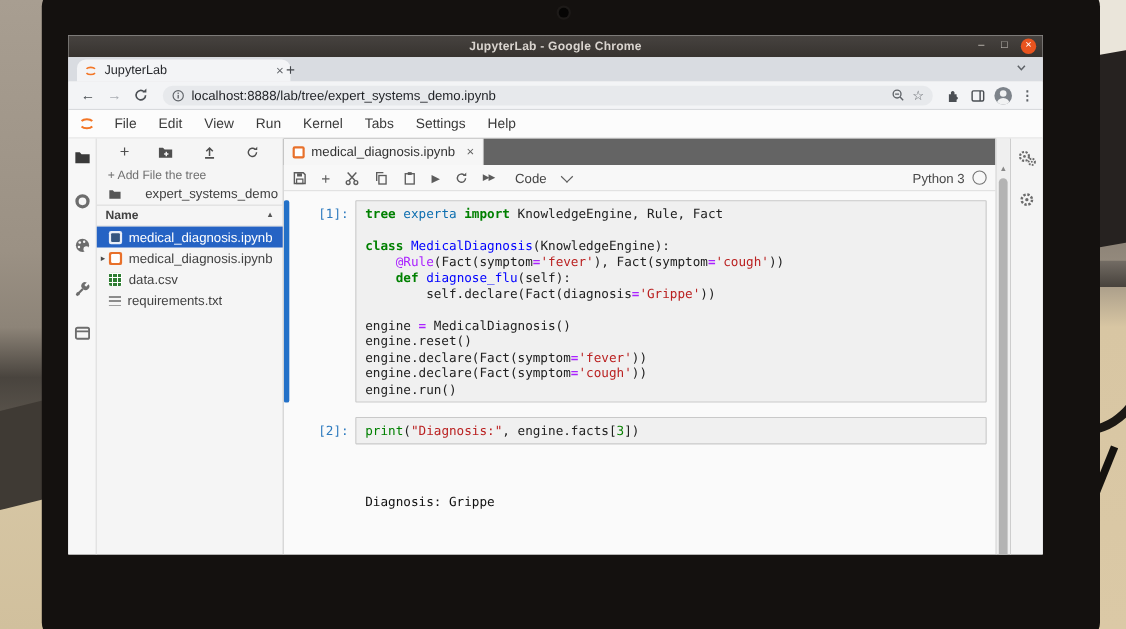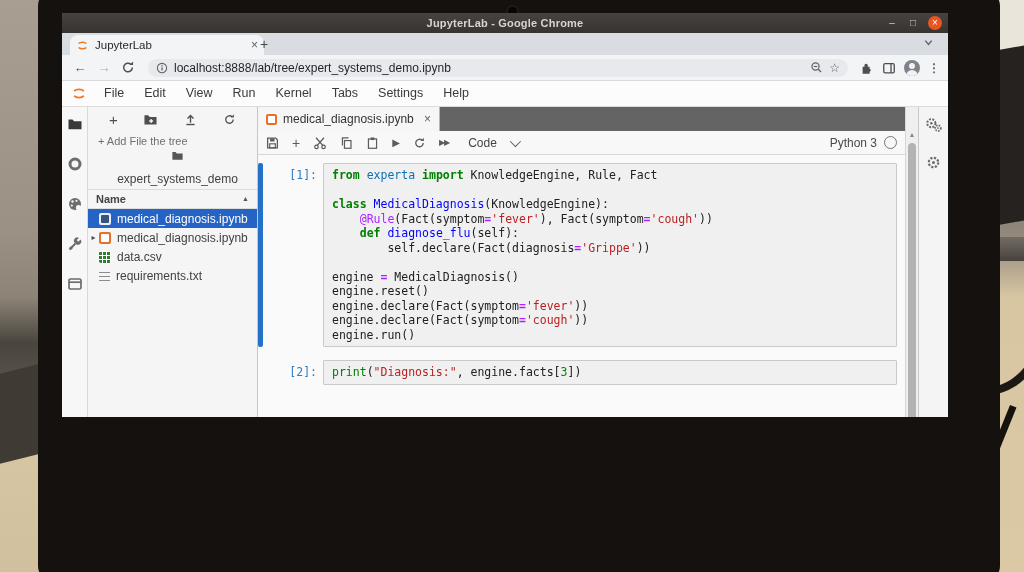--- a/index.html
+++ b/index.html
@@ -17,21 +17,21 @@
   .laptop-edge{position:absolute;left:946px;top:237px;width:78px;height:24px;border-radius:5px 0 0 5px;
     background:linear-gradient(#736c64,#47423c);}
   .cable1{position:absolute;left:938px;top:268px;width:92px;height:112px;border:8px solid #1c1915;border-radius:50%;
     border-top-color:transparent;border-left-color:transparent;transform:rotate(18deg);}
   .cable2{position:absolute;left:975px;top:415px;width:80px;height:170px;border-left:7px solid #15120e;transform:rotate(22deg);}
   .chair-dark{position:absolute;left:0;top:368px;width:46px;height:90px;background:#3f3a34;transform:skewY(-14deg);}
 
   
   .laptop{position:absolute;left:38px;top:-10px;width:962px;height:592px;background:#14110f;border-radius:16px;}
   .webcam{position:absolute;left:508px;top:7px;width:9px;height:9px;border-radius:50%;background:#060504;box-shadow:0 0 0 2px #1d1a18;}
-  .screen{position:absolute;left:62px;top:13px;width:886px;height:404px;background:#fff;overflow:hidden;}
+  .screen{position:absolute;left:62px;top:32px;width:886px;height:472px;background:#fff;overflow:hidden;}
 
   
   .titlebar{height:20px;background:linear-gradient(#474340,#37332f);display:flex;align-items:center;position:relative;}
   .titlebar .title{flex:1;text-align:center;color:#d9d4cf;font-size:11px;font-weight:bold;letter-spacing:.2px;}
   .win-controls{position:absolute;right:6px;top:0;height:20px;display:flex;align-items:center;gap:9px;}
   .win-btn{color:#cfcac4;font-size:10px;line-height:10px;width:12px;text-align:center;cursor:default;}
   .win-close{width:14px;height:14px;border-radius:50%;background:#e9541f;color:#fff;font-size:10px;line-height:14px;text-align:center;}
 
   
   .tabstrip{height:22px;background:#d9dce1;position:relative;}
@@ -62,21 +62,21 @@
 
   
   .jl-body{height:436px;display:flex;}
   .activity{width:26px;background:#f7f7f7;border-right:1px solid #d9d9d9;box-sizing:border-box;display:flex;flex-direction:column;align-items:center;padding-top:8px;gap:22px;}
   .act-ic{color:#6d6d6d;height:18px;}
   .act-ic.active{color:#3a3a3a;}
 
   .filebrowser{width:170px;background:#f5f5f5;border-right:1px solid #c6c6c6;box-sizing:border-box;font-size:12px;color:#424242;display:flex;flex-direction:column;}
   .fb-toolbar{height:25px;display:flex;align-items:center;justify-content:space-around;padding:0 8px;color:#4f4f4f;}
   .fb-addfile{font-size:11px;color:#6f6f6f;padding:3px 0 1px 10px;}
-  .fb-crumb{display:flex;align-items:center;gap:11px;padding:2px 0 3px 10px;color:#3f3f3f;font-size:12px;flex-direction:column;}
+  .fb-crumb{display:flex;align-items:center;gap:21px;padding:2px 0 3px 10px;color:#3f3f3f;font-size:12px;}
   .fb-header{height:18px;line-height:18px;border-top:1px solid #dcdcdc;border-bottom:1px solid #dcdcdc;font-weight:bold;font-size:11px;padding:0 8px;display:flex;align-items:center;}
   .fb-header .sort{margin-left:auto;font-size:7px;color:#555;}
   .file-row{height:19px;display:flex;align-items:center;padding-right:4px;}
   .file-row .row-caret{width:11px;text-align:center;font-size:8px;color:#4a4a4a;flex:none;}
   .file-row .row-label{white-space:nowrap;overflow:hidden;font-size:12px;}
   .file-row.selected{background:#2563c4;color:#fff;}
   .fi{width:12px;height:12px;display:inline-block;margin-right:6px;flex:none;position:relative;border-radius:2px;}
   .fi-nb{background:#e8702a;}
   .fi-nb::after{content:"";position:absolute;left:2px;top:2px;right:2px;bottom:2px;background:#fff;border-radius:1px;}
   .fi-nb-sel{background:#e9eef8;}
@@ -342,21 +342,21 @@
             <span class="kernel-name">Python 3</span>
             <span class="kernel-status"></span>
           </div>
         </div>
 
         <div class="nb-content" id="nb-cells">
             <div class="cell-row">
               <div class="cell-bar active"></div>
               <div class="cell-prompt">[1]:</div>
               <div class="cell-box">
-                <div class="code-line"><span class="tok-kw">from</span><span class="tok-pl"> </span><span class="tok-mod">experta</span><span class="tok-pl"> </span><span class="tok-kw">import</span><span class="tok-pl"> KnowledgeEngine, Rule, Fact</span></div>
+                <div class="code-line"><span class="tok-kw">tree</span><span class="tok-pl"> </span><span class="tok-mod">experta</span><span class="tok-pl"> </span><span class="tok-kw">import</span><span class="tok-pl"> KnowledgeEngine, Rule, Fact</span></div>
                 <div class="code-line">&nbsp;</div>
                 <div class="code-line"><span class="tok-kw">class</span><span class="tok-pl"> </span><span class="tok-def">MedicalDiagnosis</span><span class="tok-pl">(KnowledgeEngine):</span></div>
                 <div class="code-line"><span class="tok-pl">    </span><span class="tok-meta">@Rule</span><span class="tok-pl">(Fact(symptom</span><span class="tok-op">=</span><span class="tok-str">'fever'</span><span class="tok-pl">), Fact(symptom</span><span class="tok-op">=</span><span class="tok-str">'cough'</span><span class="tok-pl">))</span></div>
                 <div class="code-line"><span class="tok-pl">    </span><span class="tok-kw">def</span><span class="tok-pl"> </span><span class="tok-def">diagnose_flu</span><span class="tok-pl">(self):</span></div>
                 <div class="code-line"><span class="tok-pl">        self.declare(Fact(diagnosis</span><span class="tok-op">=</span><span class="tok-str">'Grippe'</span><span class="tok-pl">))</span></div>
                 <div class="code-line">&nbsp;</div>
                 <div class="code-line"><span class="tok-pl">engine </span><span class="tok-op">=</span><span class="tok-pl"> MedicalDiagnosis()</span></div>
                 <div class="code-line"><span class="tok-pl">engine.reset()</span></div>
                 <div class="code-line"><span class="tok-pl">engine.declare(Fact(symptom</span><span class="tok-op">=</span><span class="tok-str">'fever'</span><span class="tok-pl">))</span></div>
                 <div class="code-line"><span class="tok-pl">engine.declare(Fact(symptom</span><span class="tok-op">=</span><span class="tok-str">'cough'</span><span class="tok-pl">))</span></div>

